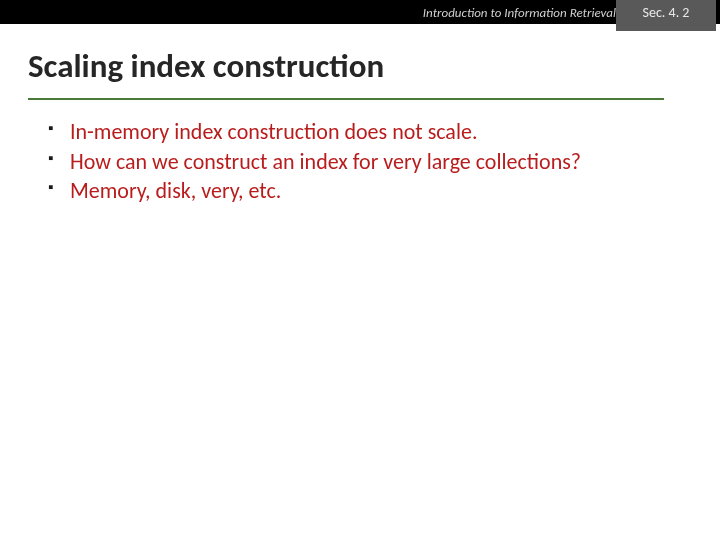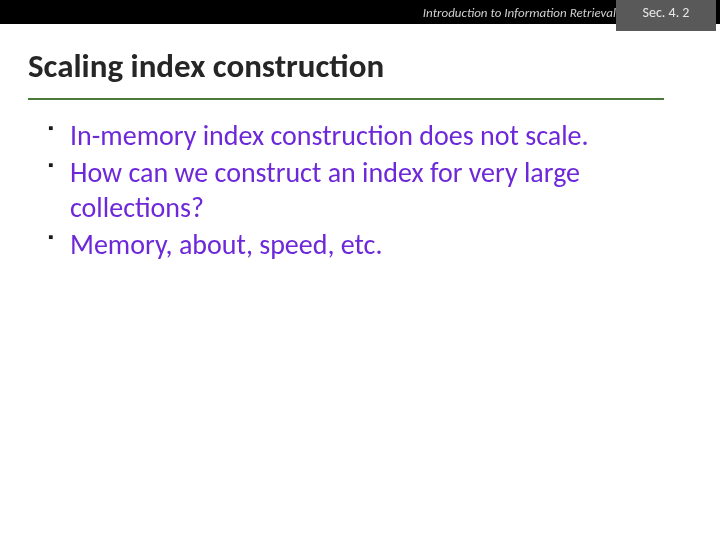--- a/index.html
+++ b/index.html
@@ -61,22 +61,22 @@
     .underline-wrap {
       padding: 0 28px 0 28px;
     }
     .content-area {
       padding: 18px 30px 0 48px;
     }
     .bullet-list {
       list-style: none;
     }
     .bullet-list li {
-      font-size: 28px;
-      color: #6d28d9;
+      font-size: 22px;
+      color: #b91c1c;
       line-height: 1.25;
       margin-bottom: 2px;
       position: relative;
       padding-left: 22px;
     }
     .bullet-list li::before {
       content: "\25AA";
       position: absolute;
       left: 0;
       top: 1px;
@@ -98,15 +98,15 @@
   <h1 class="slide-title">Scaling index construction</h1>
 </div>
 <div class="underline-wrap">
   <hr class="title-underline">
 </div>
 
 <div class="content-area">
   <ul class="bullet-list">
     <li>In-memory index construction does not scale.</li>
     <li>How can we construct an index for very large collections?</li>
-    <li>Memory, about, speed, etc.</li>
+    <li>Memory, disk, very, etc.</li>
   </ul>
 </div>
 
 </body></html>

